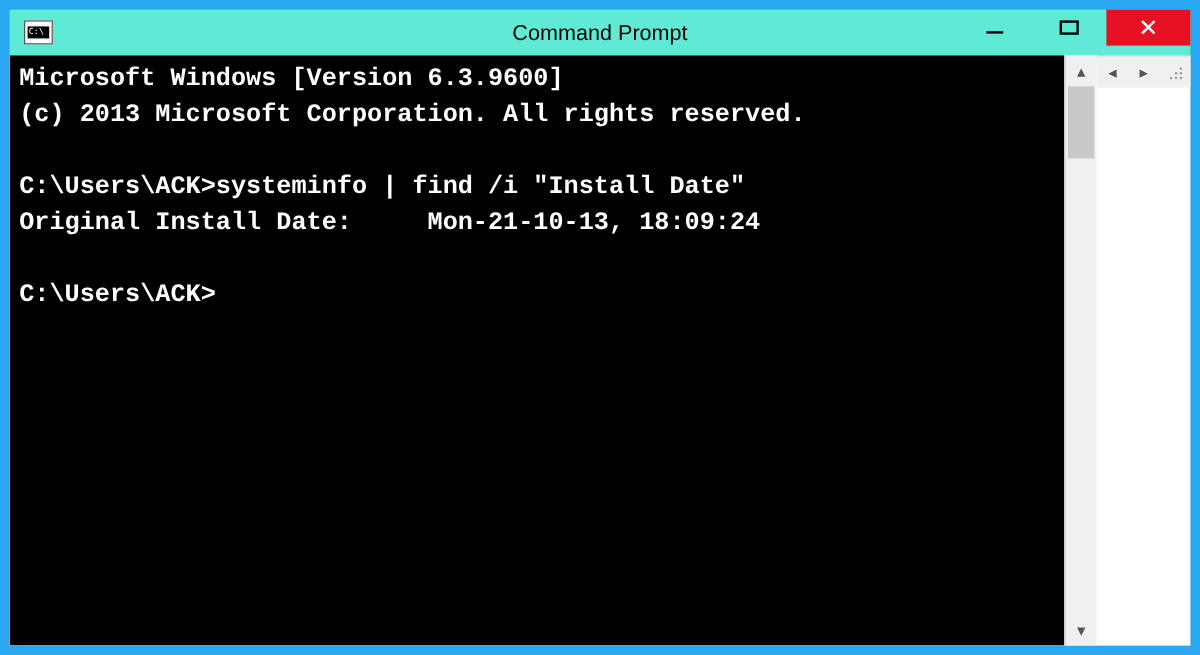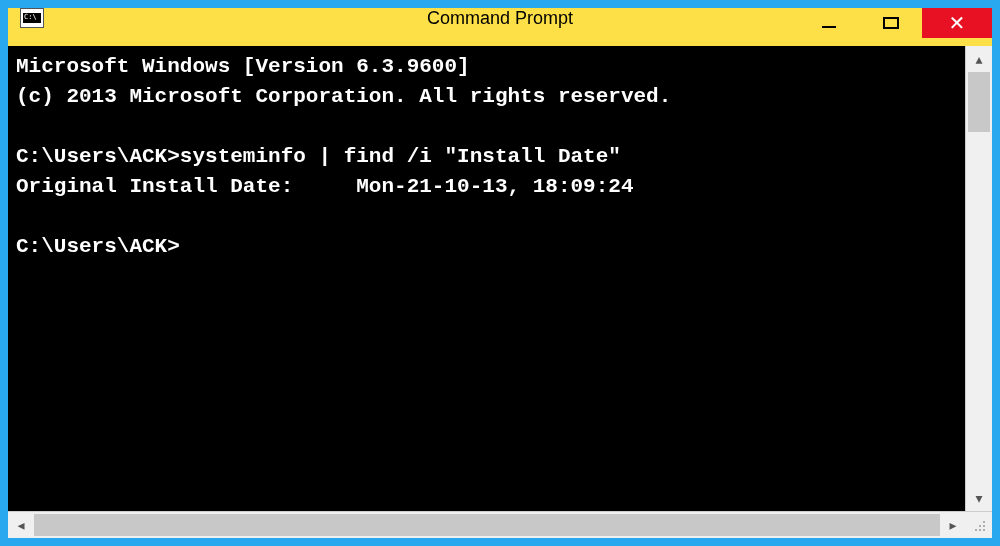--- a/index.html
+++ b/index.html
@@ -1,27 +1,27 @@
 <!DOCTYPE html>
 <html><head>
 <meta charset="utf-8">
 <style>
   html,body{margin:0;padding:0;width:1000px;height:546px;background:#2aa8ef;font-family:"Segoe UI",Arial,sans-serif;overflow:hidden}
   .window{position:absolute;left:8px;top:8px;right:8px;bottom:8px;display:flex;flex-direction:column}
-  .titlebar{height:38px;background:#fde047;display:flex;align-items:flex-start;position:relative}
+  .titlebar{height:38px;background:#5eead4;display:flex;align-items:center;position:relative}
   .app-icon{width:22px;height:18px;margin-left:12px;background:#fff;border:1px solid #555;position:relative;display:flex;align-items:center;justify-content:center}
   .app-icon-inner{width:18px;height:10px;background:#000;position:relative}
   .app-icon-inner::before{content:"C:\\";position:absolute;color:#fff;font-size:7px;left:1px;top:0;font-family:Consolas,monospace}
   .title-text{position:absolute;left:0;right:0;text-align:center;font-size:18px;color:#000;pointer-events:none}
   .title-buttons{margin-left:auto;display:flex;height:100%}
   .tbtn{width:62px;height:30px;display:flex;align-items:center;justify-content:center;font-size:18px}
   .tbtn-close{background:#e81123;color:#fff;width:70px;font-size:20px}
   .minimize-glyph{width:14px;height:2px;background:#000;margin-top:8px}
   .maximize-glyph{width:16px;height:12px;border:2px solid #000;box-sizing:border-box}
-  .client{flex:1;display:flex;flex-direction:column;background:#fff;position:relative}
+  .client{flex:1;display:flex;flex-direction:row;background:#fff;position:relative}
   .console-wrap{flex:1;display:flex;overflow:hidden}
   .console{flex:1;background:#000;color:#fff;font-family:Consolas,"Courier New",monospace;font-size:21px;line-height:30px;padding:6px 8px;white-space:pre;overflow:hidden;font-weight:bold}
   .vscroll{width:26px;background:#f0f0f0;display:flex;flex-direction:column;border-left:1px solid #ccc}
   .vs-btn{height:26px;display:flex;align-items:center;justify-content:center;font-size:14px;color:#555}
   .vs-track{flex:1;position:relative}
   .vs-thumb{position:absolute;top:0;left:2px;right:2px;height:60px;background:#c8c8c8}
   .hscroll-row{height:26px;display:flex;background:#f0f0f0;border-top:1px solid #ccc}
   .hs-btn{width:26px;display:flex;align-items:center;justify-content:center;font-size:14px;color:#555}
   .hs-track{flex:1;position:relative}
   .hs-thumb{position:absolute;left:0;top:2px;bottom:2px;right:0;background:#c8c8c8}

